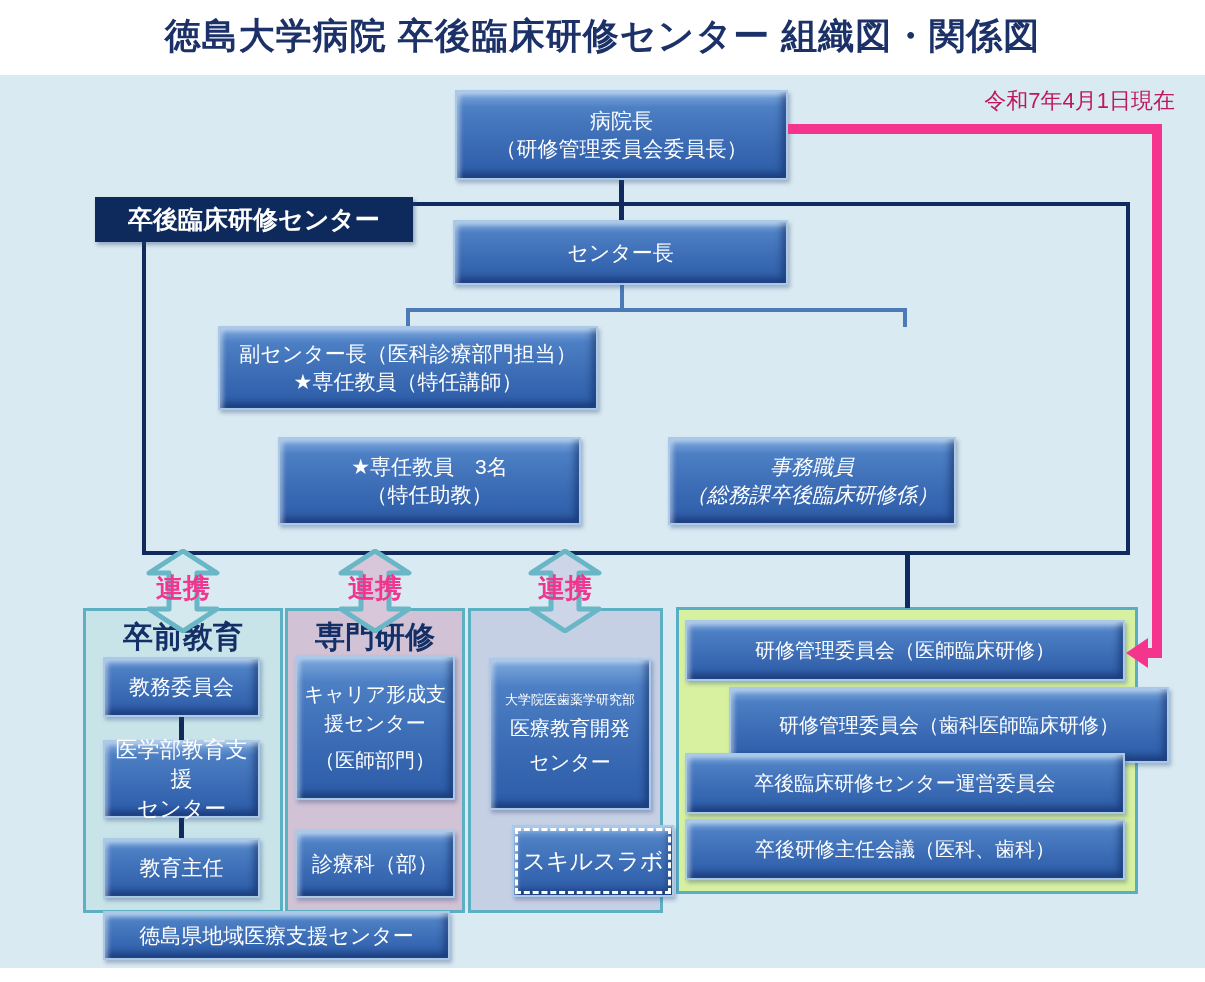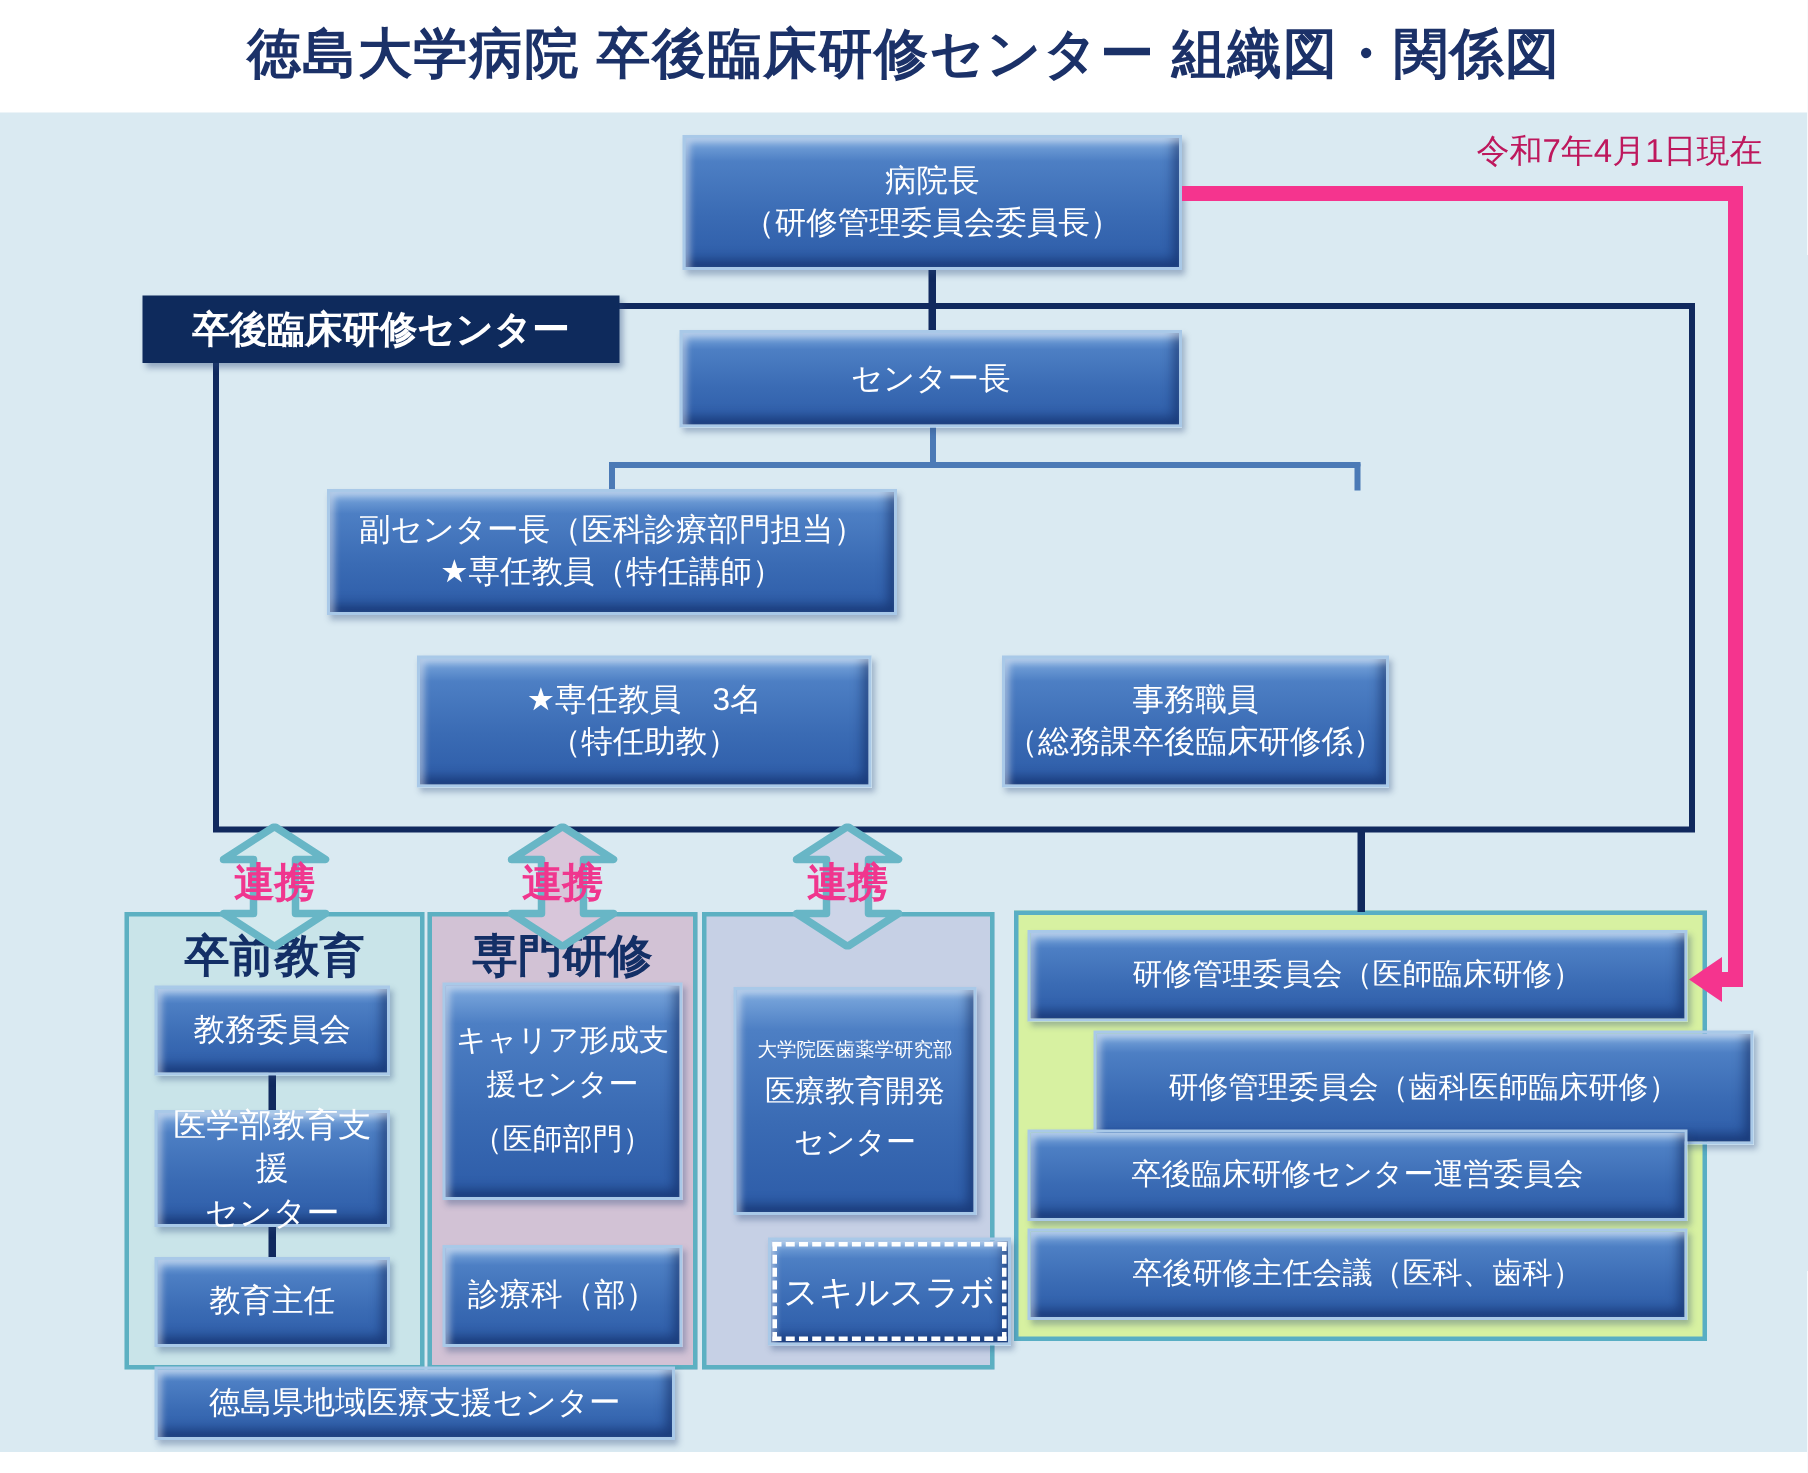--- a/index.html
+++ b/index.html
@@ -77,21 +77,21 @@
     <span>副センター長（医科診療部門担当）</span>
     <span>★専任教員（特任講師）</span>
   </div>
 
 
   <div class="bbox fs21" style="left:278px;top:437px;width:303px;height:88px;">
     <span>★専任教員　3名</span>
     <span>（特任助教）</span>
   </div>
 
-  <div class="bbox fs21" style="left:668px;top:437px;width:258px;height:88px;">
+  <div class="bbox fs21" style="left:668px;top:437px;width:288px;height:88px;font-style:italic;">
     <span>事務職員</span>
     <span>（総務課卒後臨床研修係）</span>
   </div>
 
   <svg class="renkei-arrow" style="left:141px;top:549px;" width="84" height="84" viewBox="0 0 84 84">
     <path d="M42,2 L76,24 L56,24 L56,60 L76,60 L42,82 L8,60 L28,60 L28,24 L8,24 Z" fill="#d3e9ee" stroke="#68b6c6" stroke-width="5" stroke-linejoin="round"></path>
   </svg>
   <svg class="renkei-arrow" style="left:333px;top:549px;" width="84" height="84" viewBox="0 0 84 84">
     <path d="M42,2 L76,24 L56,24 L56,60 L76,60 L42,82 L8,60 L28,60 L28,24 L8,24 Z" fill="#d8c6da" stroke="#68b6c6" stroke-width="5" stroke-linejoin="round"></path>
   </svg>

